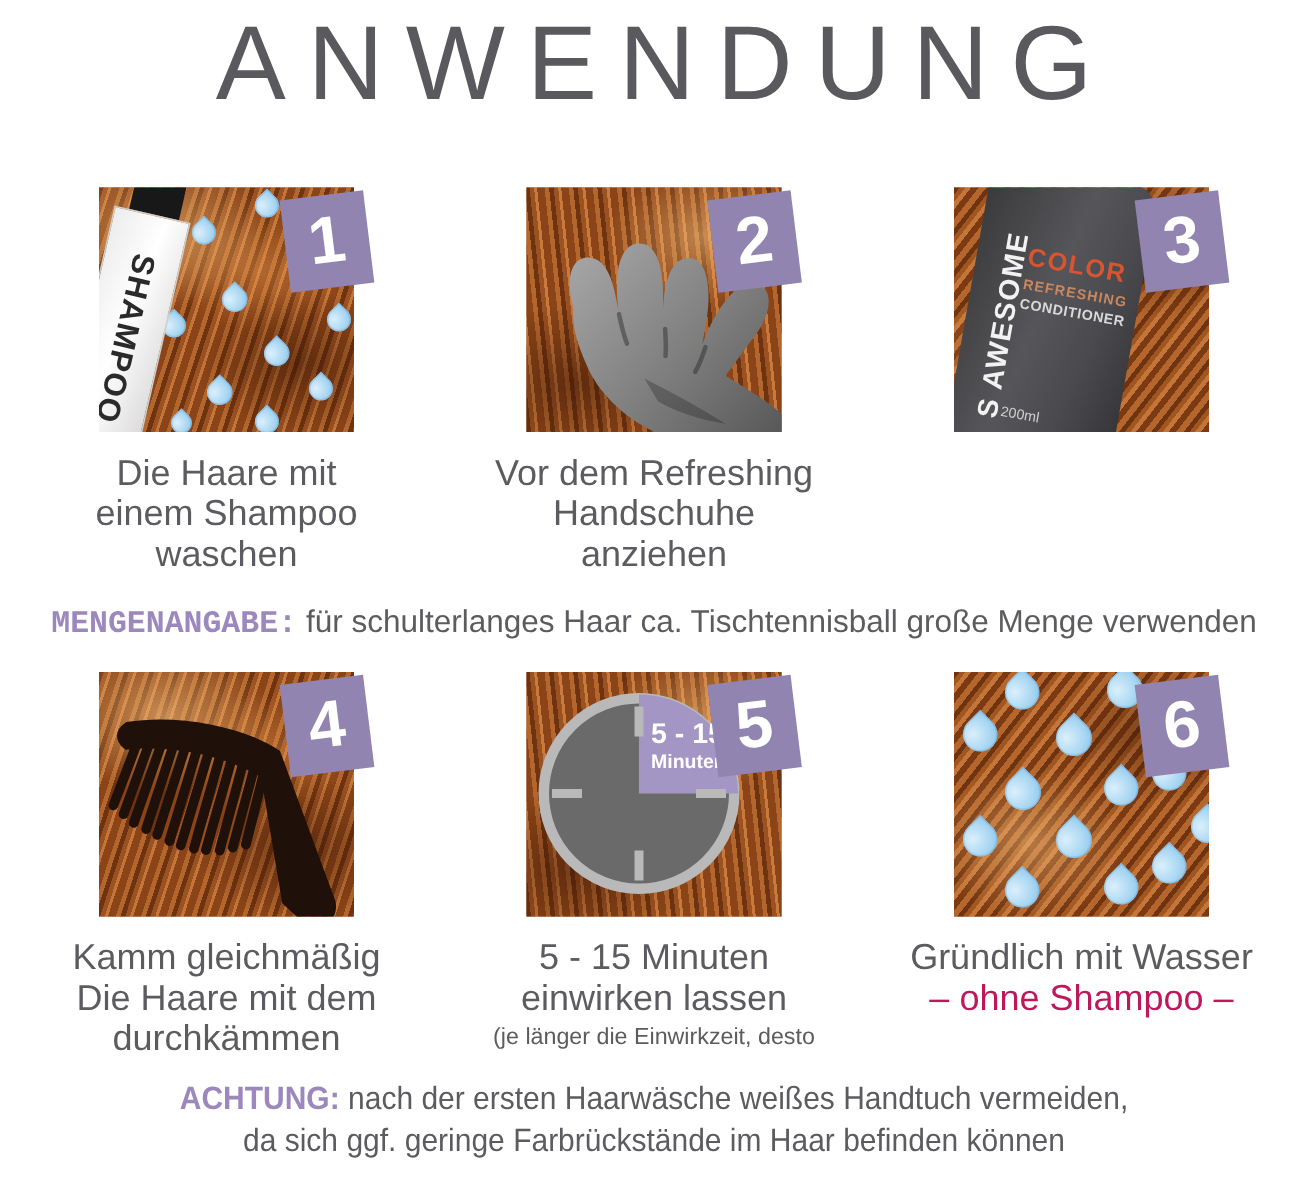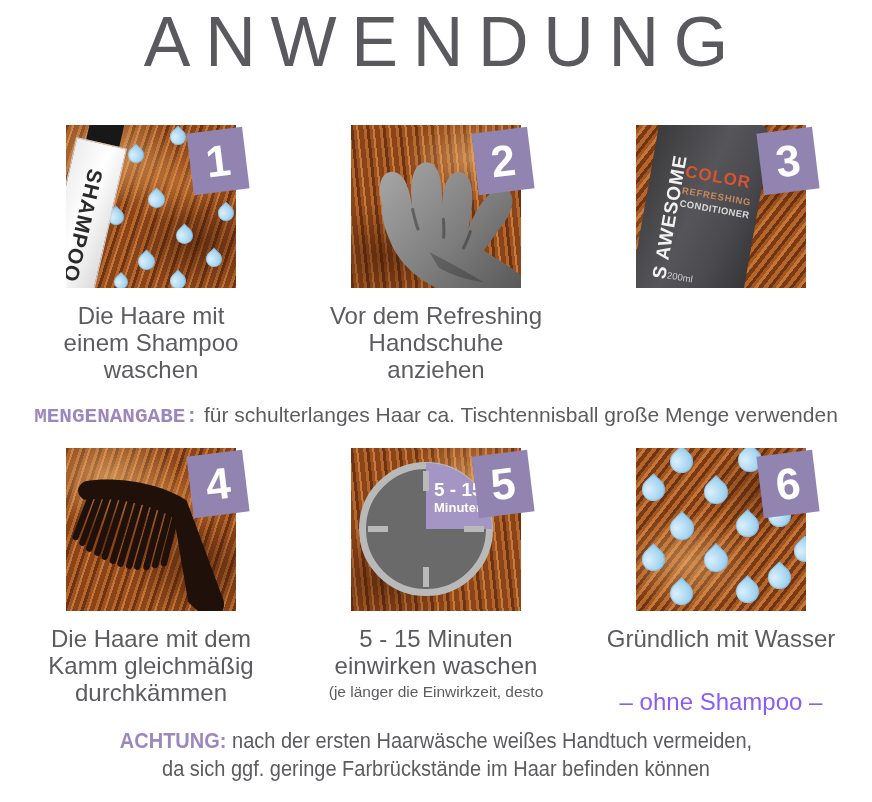--- a/index.html
+++ b/index.html
@@ -38,21 +38,21 @@
     background:#9184b1;transform:rotate(-7deg);
     display:flex;align-items:center;justify-content:center;
     color:#ffffff;font-size:44px;font-weight:bold;
   }
   .drop{
     position:absolute;border-radius:0 50% 50% 50%;transform:rotate(45deg);
     background:radial-gradient(circle at 35% 65%, #dbeffc 0%, #a9d7f2 55%, #7fbae7 100%);
     box-shadow:inset 0 0 0 1px rgba(90,150,200,0.3);
   }
   .caption{margin-top:14px;text-align:center;font-size:24px;line-height:27px;color:#5c5c60;white-space:nowrap;}
-  .caption .accent{color:#8b5cf6;margin-top:36px;}
+  .caption .accent{color:#be185d;}
   .caption-small{margin-top:3px;text-align:center;font-size:15.5px;line-height:19px;color:#5c5c60;white-space:nowrap;}
   .note{margin-top:18px;text-align:center;font-size:21px;line-height:28px;white-space:nowrap;color:#5c5c60;}
   .note-label{font-weight:bold;color:#9d88be;margin-right:6px;font-family:Liberation Mono, monospace;}
   .warning{margin-top:12px;text-align:center;font-size:21.5px;line-height:28px;color:#5c5c60;transform:scaleX(0.93);transform-origin:50% 0;}
   .warning-label{font-weight:bold;color:#9d88be;margin-right:6px;}
   
   .shampoo{position:absolute;left:-6px;top:-14px;transform:rotate(13deg);z-index:2;}
   .shampoo-cap{width:34px;height:30px;background:#181818;margin-left:10px;}
   .shampoo-body{position:relative;width:50px;height:168px;border:1px solid #cfcfcf;
     background:linear-gradient(100deg,#ececec 0%,#ffffff 45%,#d8d8d8 100%);}
@@ -205,22 +205,22 @@
               <line x1="98" y1="37" x2="97" y2="90"></line>
               <line x1="105" y1="39" x2="105" y2="86"></line>
             </g>
           </svg>
         </div>
         <div class="badge">
             <span>4</span>
           </div>
       </div>
       <div class="caption">
+        <div>Kamm gleichmäßig</div>
         <div>Die Haare mit dem</div>
-        <div>Kamm gleichmäßig</div>
         <div>durchkämmen</div>
       </div>
     </div>
 
     <div class="step-col">
       <div class="tile-wrap">
         <div class="photo hair hair-b">
           <div class="clock">
             <div class="clock-wedge"></div>
             <div class="clock-text">
@@ -232,21 +232,21 @@
             <span class="tick tick-6"></span>
             <span class="tick tick-9"></span>
           </div>
         </div>
         <div class="badge">
             <span>5</span>
           </div>
       </div>
       <div class="caption">
         <div>5 - 15 Minuten</div>
-        <div>einwirken waschen</div>
+        <div>einwirken lassen</div>
       </div>
       <div class="caption-small">
         <div>(je länger die Einwirkzeit, desto</div>
       </div>
     </div>
 
     <div class="step-col">
       <div class="tile-wrap">
         <div class="photo hair hair-c">
           <span class="drop" style="left:34px;top:2px;width:23px;height:23px"></span>

